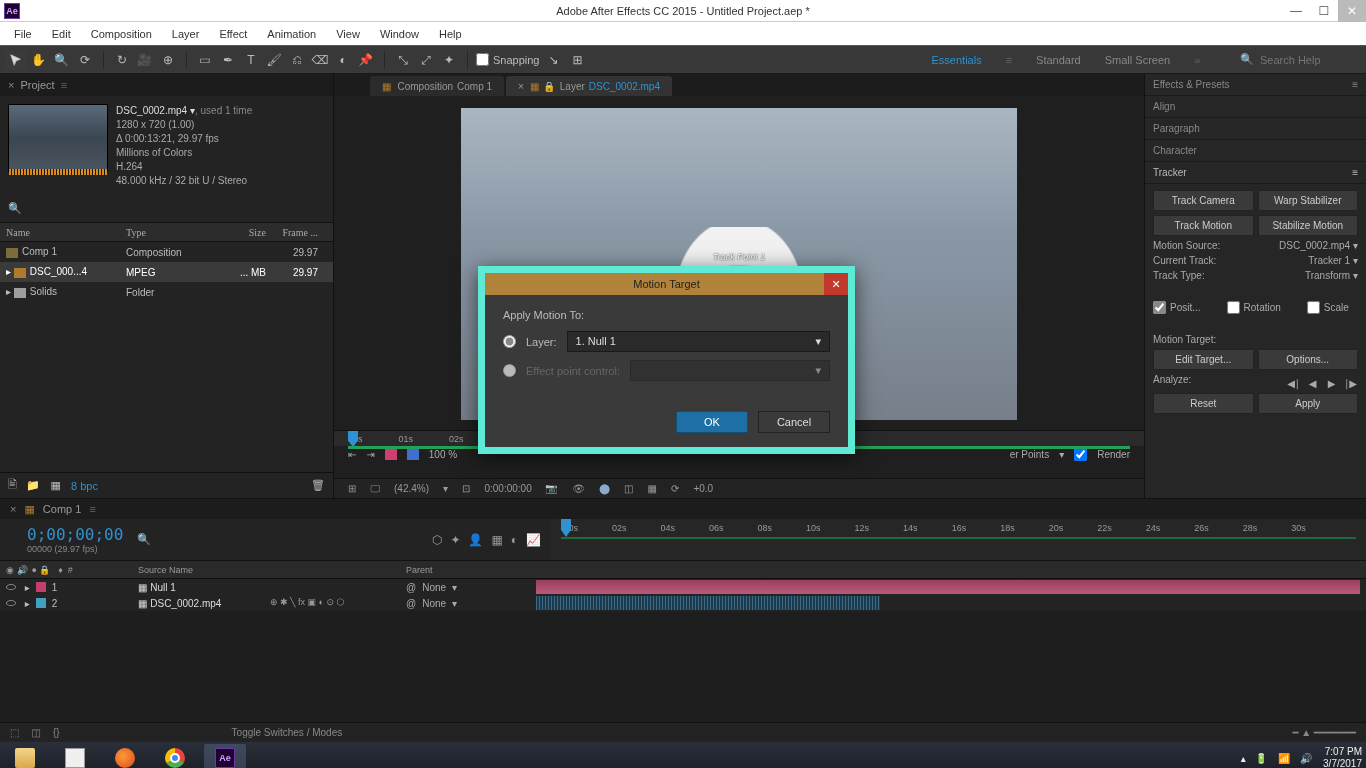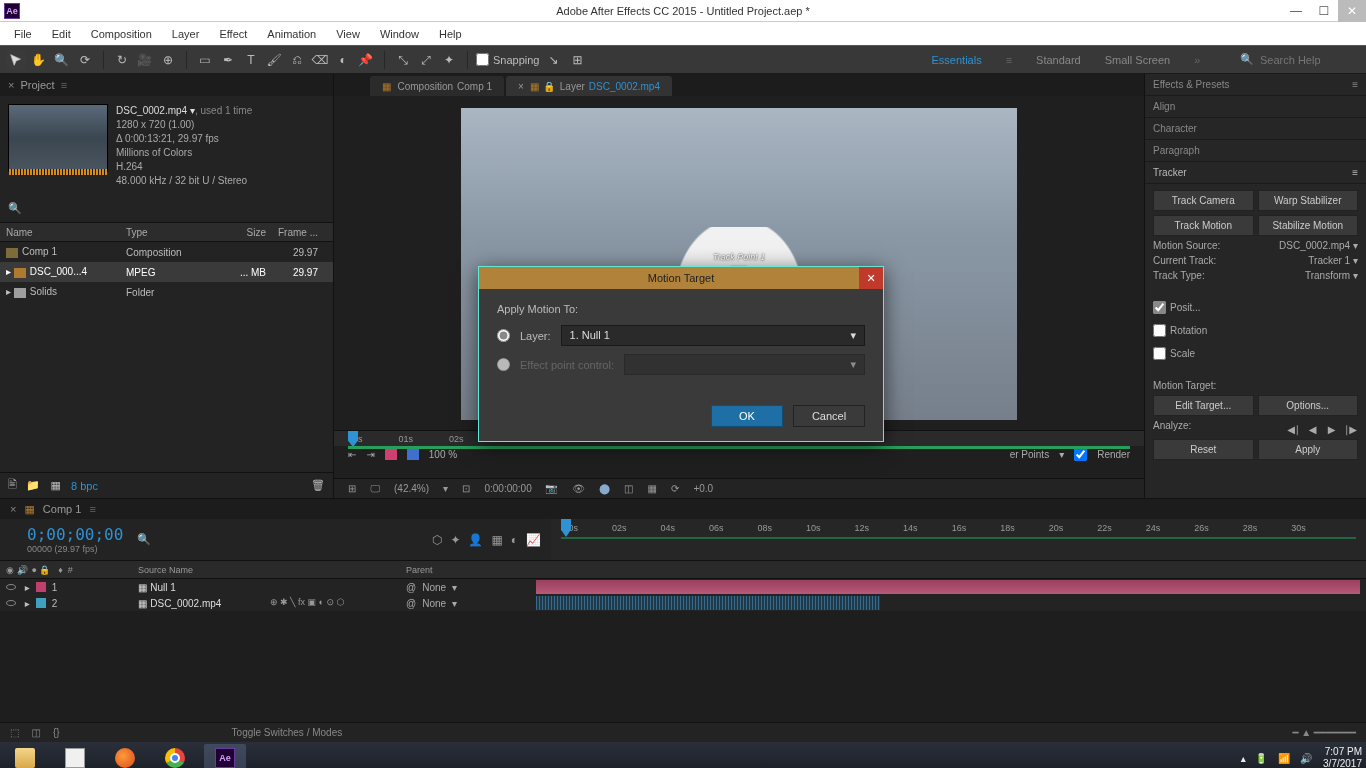--- a/index.html
+++ b/index.html
@@ -37,21 +37,21 @@
 .panel-header .close-x { margin-right: 6px; color: #888; }
 .proj-preview { display: flex; padding: 8px; gap: 8px; }
 .proj-thumb { width: 100px; height: 68px; background: linear-gradient(180deg,#5b6a7a 0%,#3a4650 50%,#4a5560 100%); position: relative; border: 1px solid #000; }
 .proj-thumb::after { content: ""; position: absolute; left: 0; right: 0; bottom: -4px; height: 6px; background: repeating-linear-gradient(90deg,#d88a1f 0 2px,#1a1a1a 2px 3px); }
 .proj-meta { font-size: 10px; color: #aaa; line-height: 1.4; }
 .proj-meta .fname { color: #ddd; }
 .proj-meta .drop { color: #888; }
 .proj-search-row { padding: 6px 8px; display: flex; gap: 6px; align-items: center; }
 .proj-search-row .mag { width: 14px; height: 14px; color: #888; }
 .proj-table-head { display: grid; grid-template-columns: 120px 88px 52px 52px; background: #2c2c2c; border-top: 1px solid #111; border-bottom: 1px solid #111; height: 20px; align-items: center; padding: 0 6px; }
-.proj-table-head span { font-size: 10px; color: #aaa; }
+.proj-table-head span { font-size: 10px; color: #aaa; font-family: Liberation Serif, serif; }
 .proj-rows { flex: 1; }
 .proj-row { display: grid; grid-template-columns: 120px 88px 52px 52px; height: 20px; align-items: center; padding: 0 6px; font-size: 10px; }
 .proj-row.sel { background: #3a3a3a; color: #fff; }
 .proj-row .ic { display: inline-block; width: 12px; height: 10px; background: #b07a2e; margin-right: 4px; vertical-align: middle; }
 .proj-row .ic.comp { background: #7c6b3b; }
 .proj-row .ic.folder { background: #9e9e9e; }
 .proj-footer { height: 26px; display: flex; align-items: center; gap: 10px; padding: 0 8px; border-top: 1px solid #111; }
 .proj-footer .bpc { color: #2e92d3; }
 
 
@@ -81,21 +81,21 @@
 .tracker-body { padding: 6px 8px; font-size: 10px; color: #aaa; }
 .btn-row { display: flex; gap: 4px; margin-bottom: 4px; }
 .ae-btn { flex: 1; background: #3a3a3a; border: 1px solid #222; color: #ccc; text-align: center; padding: 4px 0; font-size: 10px; }
 .kv { display: flex; justify-content: space-between; margin: 4px 0; }
 .chk { display: flex; align-items: center; gap: 4px; }
 .chk input { accent-color: #888; }
 .vcr { display: flex; gap: 4px; justify-content: flex-end; margin-top: 4px; }
 .vcr span { width: 15px; text-align: center; }
 
 
-.dialog { position: absolute; left: 478px; top: 266px; width: 406px; background: #3a3a3a; border: 1px solid #5eead4; box-shadow: 0 4px 20px rgba(0,0,0,.6); }
+.dialog { position: absolute; left: 478px; top: 266px; width: 377px; background: #3a3a3a; border: 7px solid #5eead4; box-shadow: 0 4px 20px rgba(0,0,0,.6); }
 .dialog-title { height: 22px; background: #b1823a; color: #222; display: flex; align-items: center; justify-content: center; font-size: 11px; position: relative; }
 .dialog-title .dclose { position: absolute; right: 0; top: 0; width: 24px; height: 22px; background: #c0392b; color: #fff; display: flex; align-items: center; justify-content: center; }
 .dialog-body { padding: 14px 18px; font-size: 11px; color: #bbb; }
 .dialog-body .lbl { margin-bottom: 10px; }
 .radio-row { display: flex; align-items: center; gap: 10px; margin: 8px 0; }
 .radio-row input[type=radio] { accent-color: #888; }
 .radio-row .field { flex: 1; background: #2a2a2a; border: 1px solid #1a1a1a; padding: 3px 8px; color: #ddd; display: flex; justify-content: space-between; }
 .radio-row.dim { color: #666; }
 .dialog-foot { display: flex; justify-content: flex-end; gap: 10px; padding: 8px 18px 14px; }
 .dbtn { width: 72px; height: 22px; background: #3a3a3a; border: 1px solid #222; color: #ddd; display: flex; align-items: center; justify-content: center; font-size: 11px; }
@@ -348,24 +348,24 @@
 
   <div class="right-panels">
     <div class="rp-title">
         <span>Effects &amp; Presets</span>
         <span>≡</span>
       </div>
     <div class="rp-title">
         <span>Align</span>
       </div>
     <div class="rp-title">
+        <span>Paragraph</span>
+      </div>
+    <div class="rp-title">
         <span>Character</span>
-      </div>
-    <div class="rp-title">
-        <span>Paragraph</span>
       </div>
     <div class="rp-title active">
         <span>Tracker</span>
         <span>≡</span>
       </div>
     <div class="tracker-body">
       <div class="btn-row">
         <div class="ae-btn">Track Camera</div>
         <div class="ae-btn">Warp Stabilizer</div>
       </div>
@@ -378,21 +378,21 @@
           <span><span>DSC_0002.mp4</span> ▾</span>
         </div>
       <div class="kv">
           <span>Current Track:</span>
           <span><span>Tracker 1</span> ▾</span>
         </div>
       <div class="kv">
           <span>Track Type:</span>
           <span><span>Transform</span> ▾</span>
         </div>
-      <div style="display:flex;gap:10px;margin:20px 0;flex-direction:column;">
+      <div style="display:flex;gap:26px;margin:20px 0;">
         <label class="chk">
             <input type="checkbox" checked="" style="">
             <span>Posit...</span>
           </label>
         <label class="chk">
             <input type="checkbox" style="">
             <span>Rotation</span>
           </label>
         <label class="chk">
             <input type="checkbox" style="">

